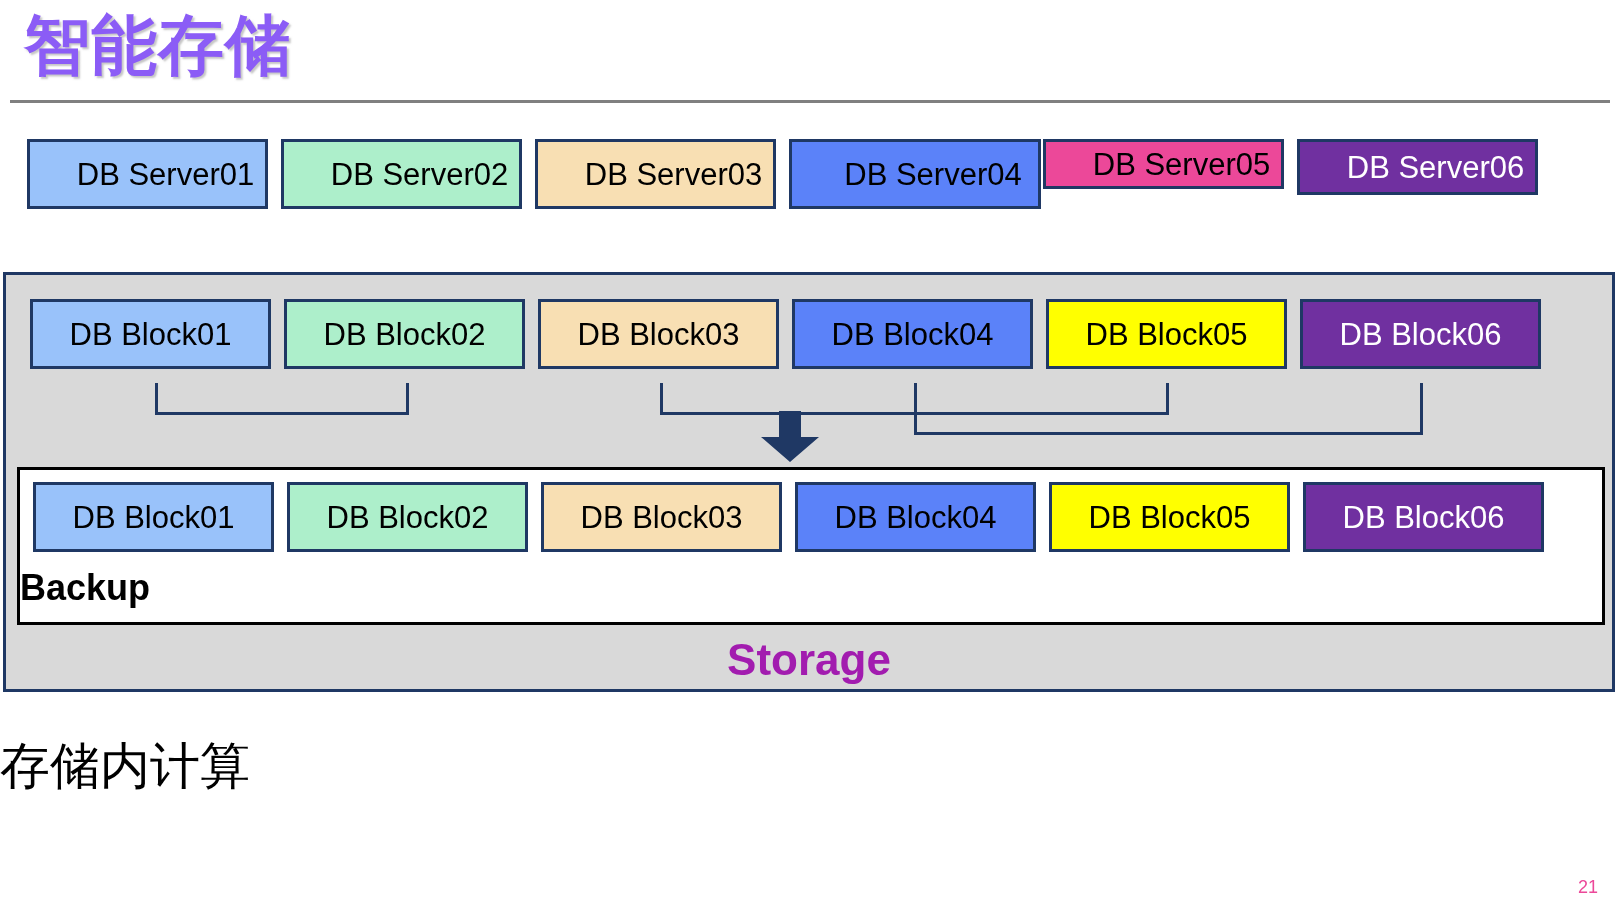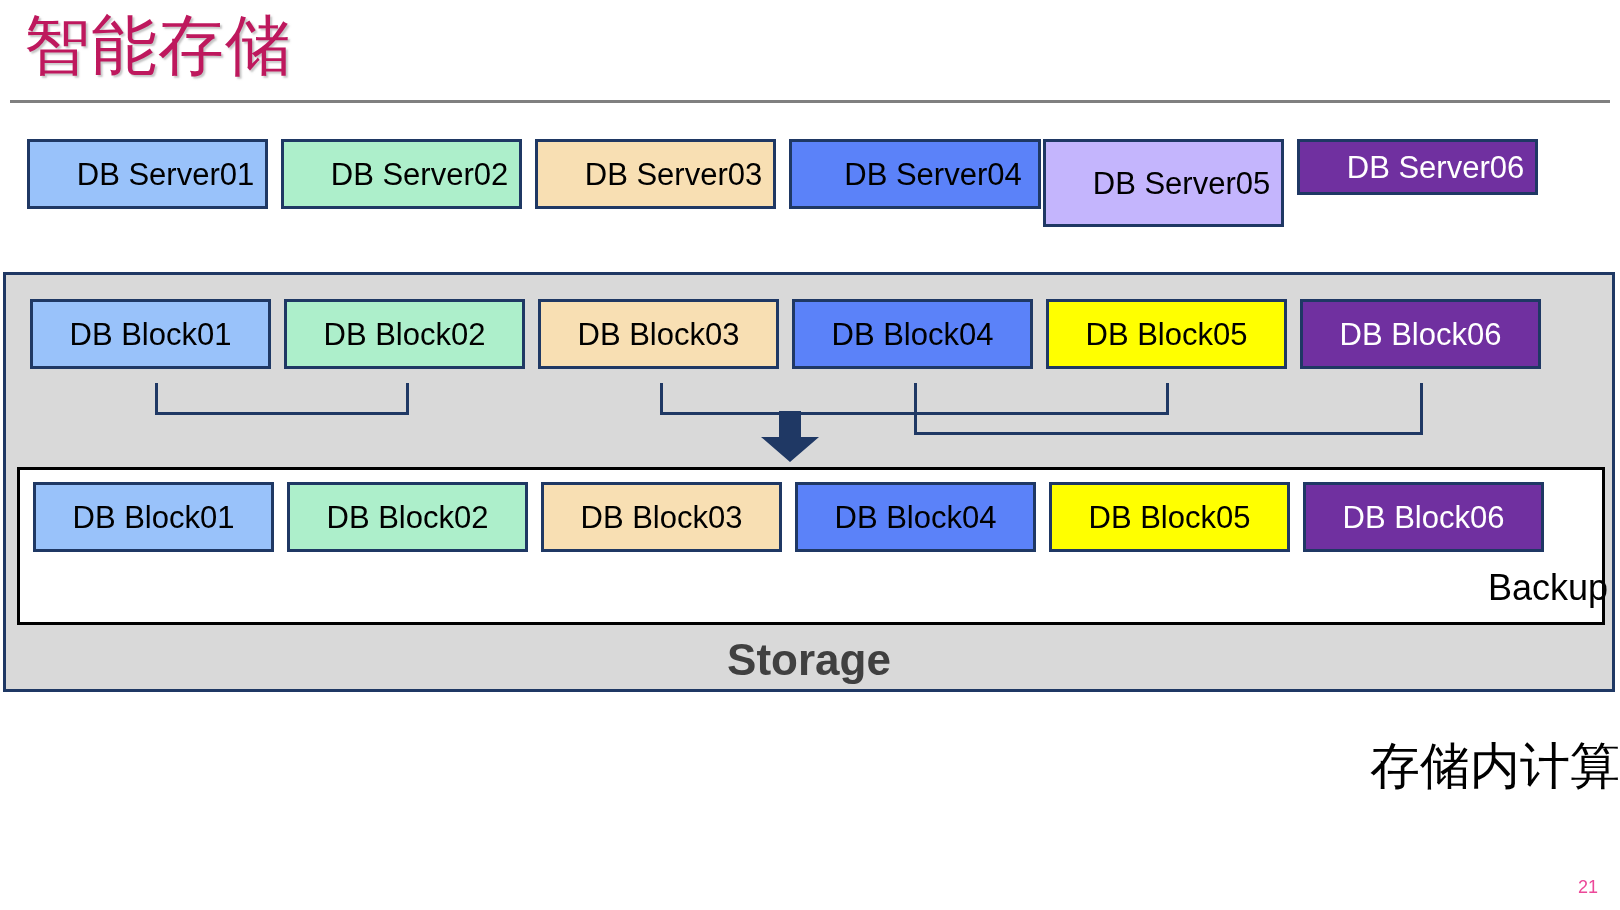--- a/index.html
+++ b/index.html
@@ -15,22 +15,22 @@
     font-family: "Liberation Sans", "DejaVu Sans", sans-serif;
   }
 
   
   #slide-title {
     position: absolute;
     left: 24px;
     top: 2px;
     font-size: 66px;
     line-height: 86px;
-    font-weight: 400;
-    color: #be185d;
+    font-weight: 700;
+    color: #8b5cf6;
     letter-spacing: 1px;
     text-shadow: 2px 2px 2px rgba(150,150,150,0.55);
     white-space: nowrap;
   }
   #title-rule {
     position: absolute;
     left: 10px;
     top: 100px;
     width: 1600px;
     height: 3px;
@@ -75,35 +75,36 @@
     height: 158px;
     box-sizing: border-box;
     background: #FFFFFF;
     border: 3px solid #000000;
   }
   #backup-label {
     position: absolute;
     left: 0;
     top: 96px;
     width: 1588px;
-    text-align: right;
+    text-align: left;
     font-size: 36px;
     line-height: 44px;
     color: #000000;
+    font-weight: bold;
   }
   #storage-label {
     position: absolute;
     left: 0;
     top: 358px;
     width: 1606px;
     text-align: center;
     font-size: 44px;
     line-height: 54px;
     font-weight: bold;
-    color: #404040;
+    color: #a21caf;
   }
 
   
   .conn {
     position: absolute;
     background: #1F3864;
   }
   .conn.v { width: 3px; }
   .conn.h { height: 3px; }
 
@@ -115,21 +116,21 @@
     width: 62px;
     height: 52px;
   }
 
   
   #caption {
     position: absolute;
     left: 0;
     top: 735px;
     width: 1620px;
-    text-align: right;
+    text-align: left;
     color: #000000;
     font-size: 50px;
     line-height: 62px;
   }
   #caption div { white-space: nowrap; }
 
   
   #page-number {
     position: absolute;
     right: 22px;
@@ -150,21 +151,21 @@
     </div>
     <div class="blk" style="left: 281px; top: 139px; width: 241px; height: 70px; background: rgb(173, 239, 203); color: rgb(0, 0, 0);">
       <span>DB Server02</span>
     </div>
     <div class="blk" style="left: 535px; top: 139px; width: 241px; height: 70px; background: rgb(248, 223, 179); color: rgb(0, 0, 0);">
       <span>DB Server03</span>
     </div>
     <div class="blk" style="left: 789px; top: 139px; width: 252px; height: 70px; background: rgb(91, 130, 249); color: rgb(0, 0, 0);">
       <span>DB Server04</span>
     </div>
-    <div class="blk" style="left: 1043px; top: 139px; width: 241px; height: 88px; background: #c4b5fd; color: rgb(0, 0, 0);">
+    <div class="blk" style="left: 1043px; top: 139px; width: 241px; height: 50px; background: #ec4899; color: rgb(0, 0, 0);">
       <span>DB Server05</span>
     </div>
     <div class="blk onpurple" style="left: 1297px; top: 139px; width: 241px; height: 56px; background: rgb(112, 48, 160); color: rgb(255, 255, 255);">
       <span>DB Server06</span>
     </div>
   </div>
 
 <div id="storage-container">
 
   <div class="conn v" style="left:149px; top:108px; height:32px;"></div>

